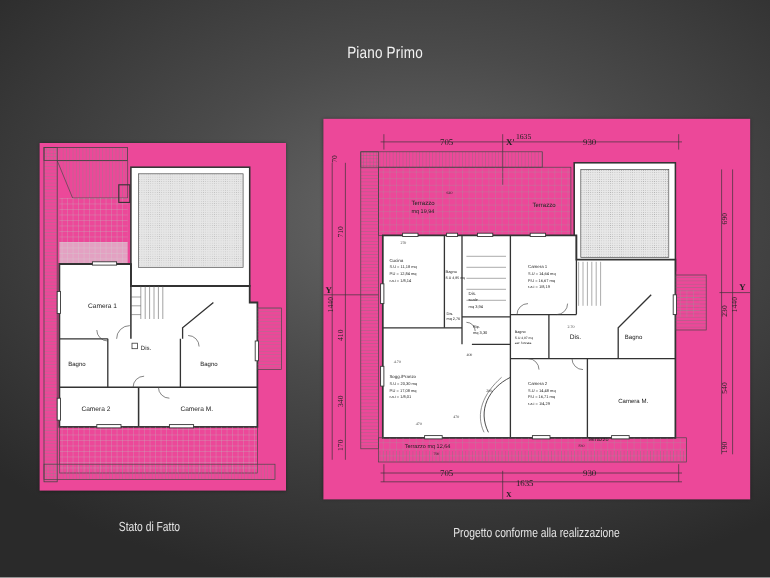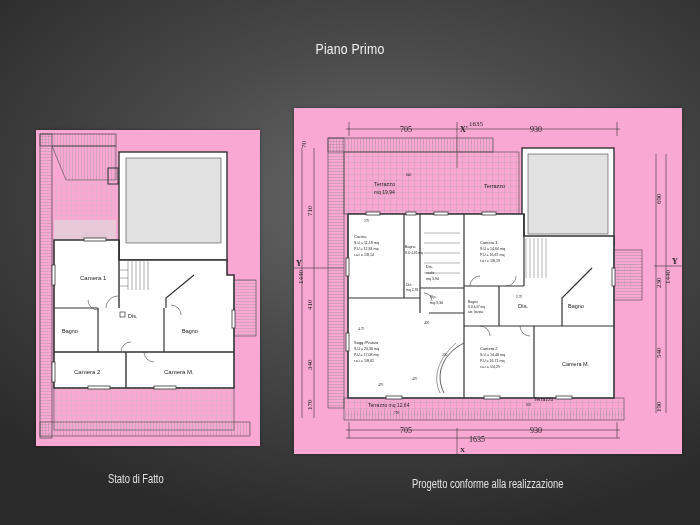--- a/index.html
+++ b/index.html
@@ -6,21 +6,21 @@
   body{width:700px;height:525px;overflow:hidden;position:relative;
     background:radial-gradient(ellipse 75% 65% at 55% 38%, #6a6a6a 0%, #4a4a4a 45%, #2a2a2a 100%);
     font-family:"DejaVu Sans Condensed","DejaVu Sans",sans-serif;}
   .slide-title{position:absolute;left:0;width:700px;top:40px;text-align:center;color:#f2f2f2;
     font-family:"Liberation Sans Narrow","Liberation Sans",sans-serif;font-size:15px;letter-spacing:0.2px;
     transform:scaleX(0.82);}
   .caption{position:absolute;color:#e4e4e4;font-family:"Liberation Sans",sans-serif;font-size:12px;
     transform-origin:left top;transform:scaleX(0.78);white-space:nowrap;}
   .cap-left{left:108px;top:472px;}
   .cap-right{left:412px;top:477px;}
-  .plan{position:absolute;background:#f9a8d4;box-shadow:0 0 3px rgba(0,0,0,.4);}
+  .plan{position:absolute;background:#ec4899;box-shadow:0 0 3px rgba(0,0,0,.4);}
   .plan-left{left:36px;top:130px;width:224px;height:316px;}
   .plan-right{left:294px;top:108px;width:388px;height:346px;}
   .plan svg{position:absolute;left:0;top:0;width:100%;height:100%;}
   .lbl{font-family:"Liberation Sans",sans-serif;fill:#222;}
   .dim{font-family:"Liberation Serif",serif;fill:#222;}
 </style>
 </head>
 <body>
 
 <div class="slide-title">Piano Primo</div>

